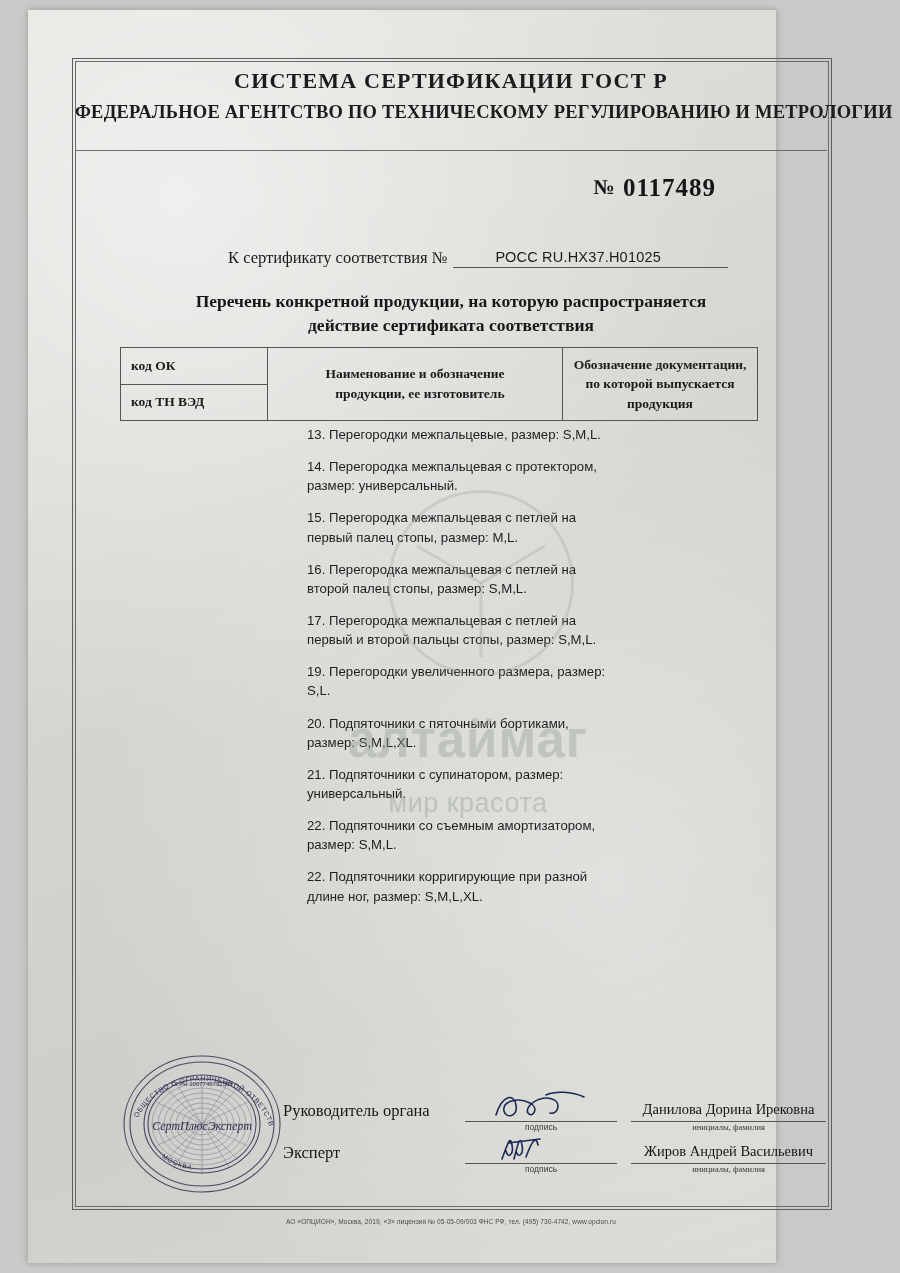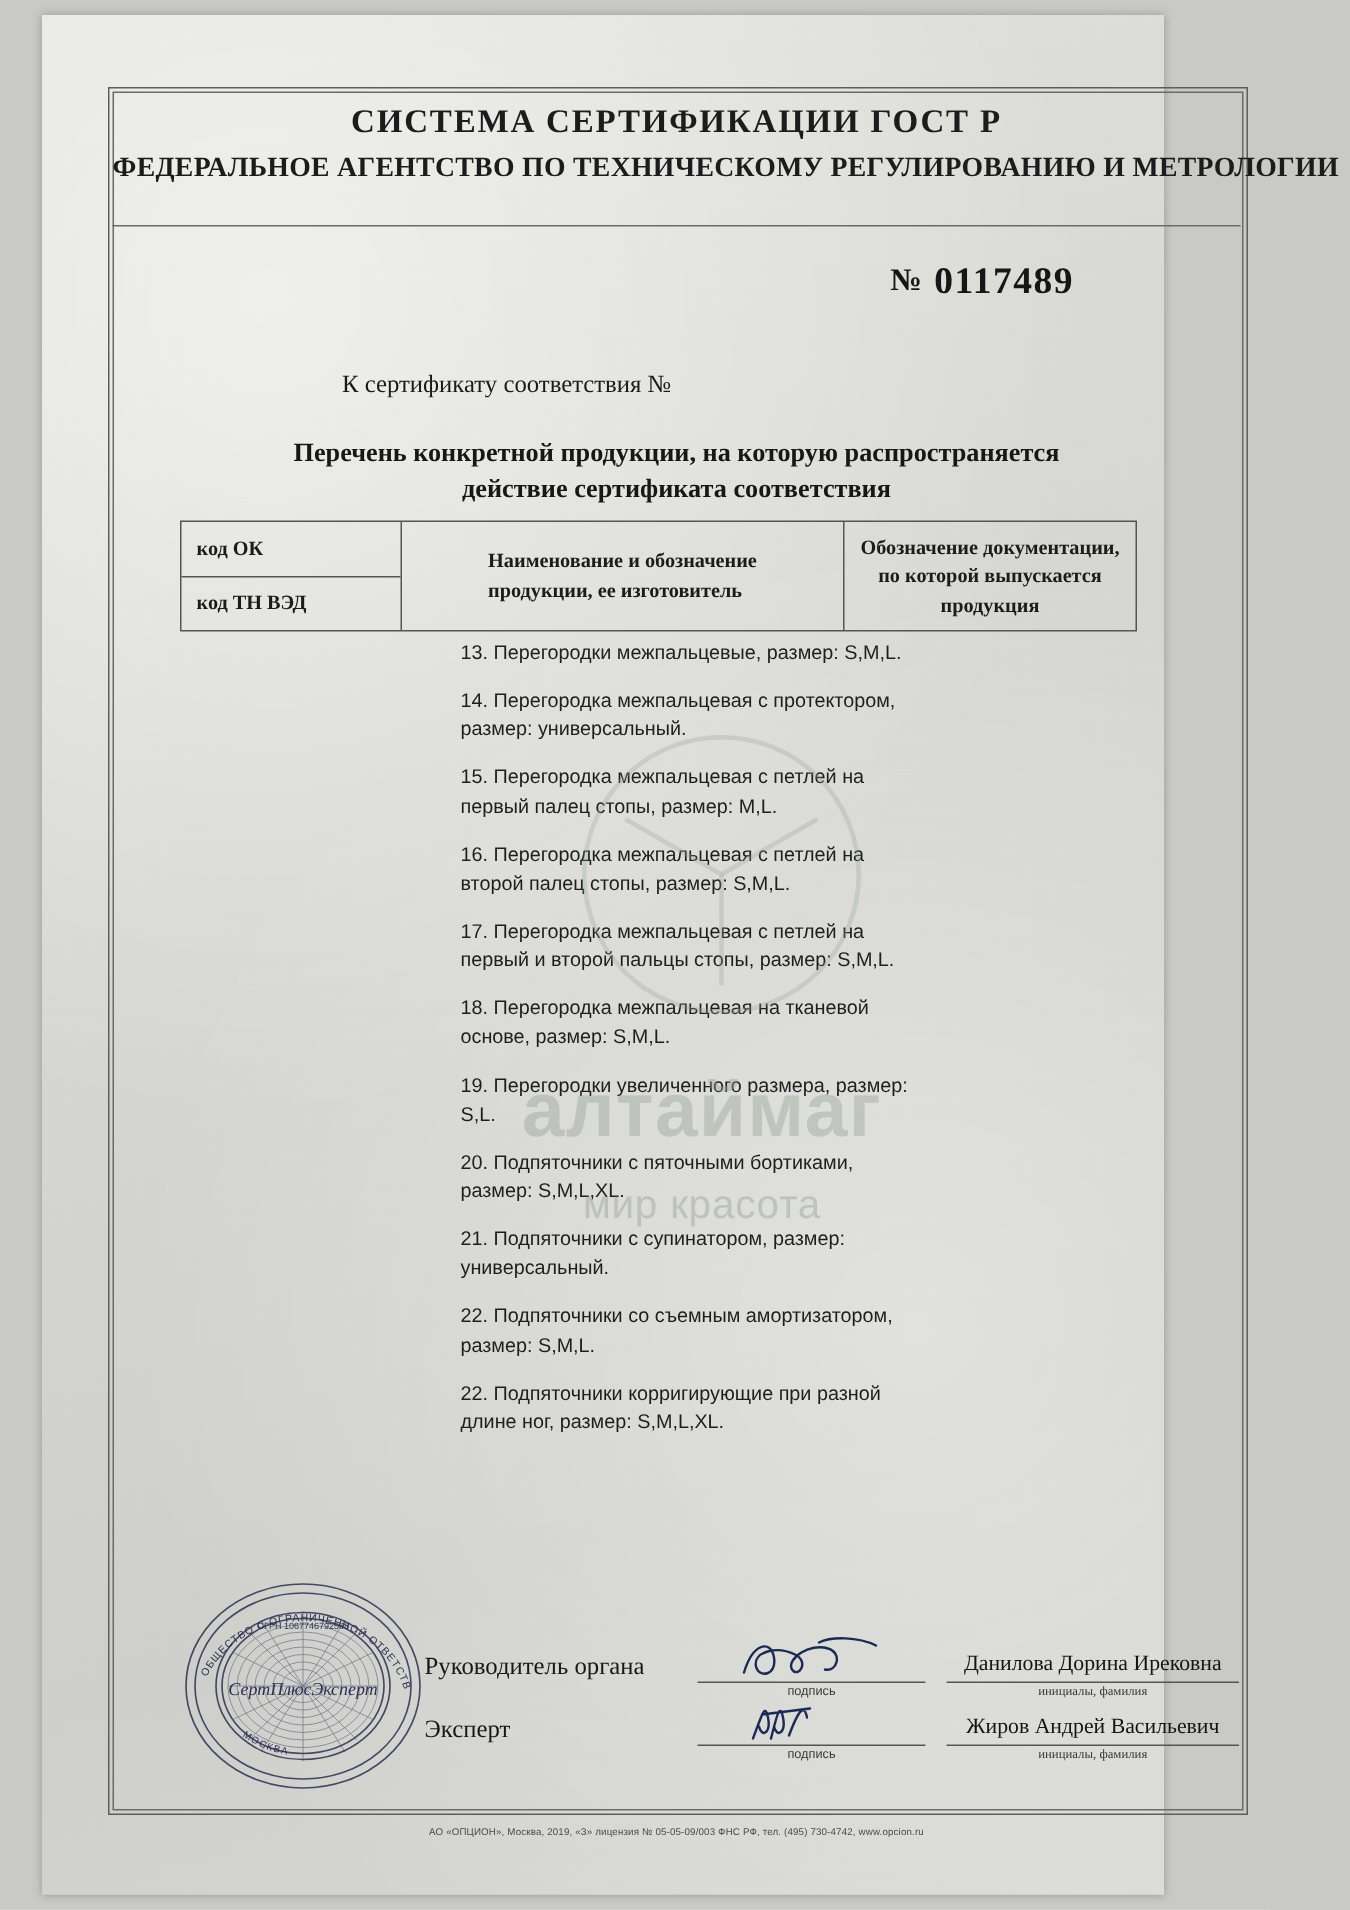--- a/index.html
+++ b/index.html
@@ -174,21 +174,21 @@
   }
   .col1 .cell.first {
     border-bottom: 1px solid #555;
   }
   .col2 {
     width: 294px;
     border-right: 1px solid #555;
     display: flex;
     align-items: center;
     justify-content: center;
-    text-align: left;
+    text-align: right;
     font-size: 13.5px;
     font-weight: 700;
     color: #1b1b1b;
     line-height: 1.45;
   }
   .col3 {
     flex: 1;
     display: flex;
     align-items: center;
     justify-content: center;
@@ -376,20 +376,23 @@
   <div class="header-rule"></div>
 
   <div class="serial">
     <span class="nomark">№</span>
     <span>0117489</span>
   </div>
 
 
   <div class="cert-line">
     <span class="lbl">К сертификату соответствия №</span>
+    <span class="val-wrap">
+      <span class="val">РОСС RU.НХ37.Н01025</span>
+    </span>
   </div>
 
   <div class="subtitle">
     <div>Перечень конкретной продукции,  на которую распространяется</div>
     <div>действие сертификата соответствия</div>
   </div>
 
   <div class="table">
     <div class="thead">
       <div class="col1">
@@ -410,21 +413,20 @@
       </div>
     </div>
   </div>
 
   <div class="product-list">
     <div class="item">13. Перегородки межпальцевые, размер: S,M,L.</div>
     <div class="item">14. Перегородка межпальцевая с протектором, размер: универсальный.</div>
     <div class="item">15. Перегородка межпальцевая с петлей на первый палец стопы, размер: M,L.</div>
     <div class="item">16. Перегородка межпальцевая с петлей на второй палец стопы, размер: S,M,L.</div>
     <div class="item">17. Перегородка межпальцевая с петлей на первый и второй пальцы стопы, размер: S,M,L.</div>
-    <div class="item">18. Перегородка межпальцевая на тканевой основе, размер: S,M,L.</div>
     <div class="item">19. Перегородки увеличенного размера, размер: S,L.</div>
     <div class="item">20. Подпяточники с пяточными бортиками, размер: S,M,L,XL.</div>
     <div class="item">21. Подпяточники с супинатором, размер: универсальный.</div>
     <div class="item">22. Подпяточники со съемным амортизатором, размер: S,M,L.</div>
     <div class="item">22. Подпяточники корригирующие при разной длине ног, размер: S,M,L,XL.</div>
   </div>
 
   <div class="wm-logo">
       <div class="spoke3"></div>
     </div>

